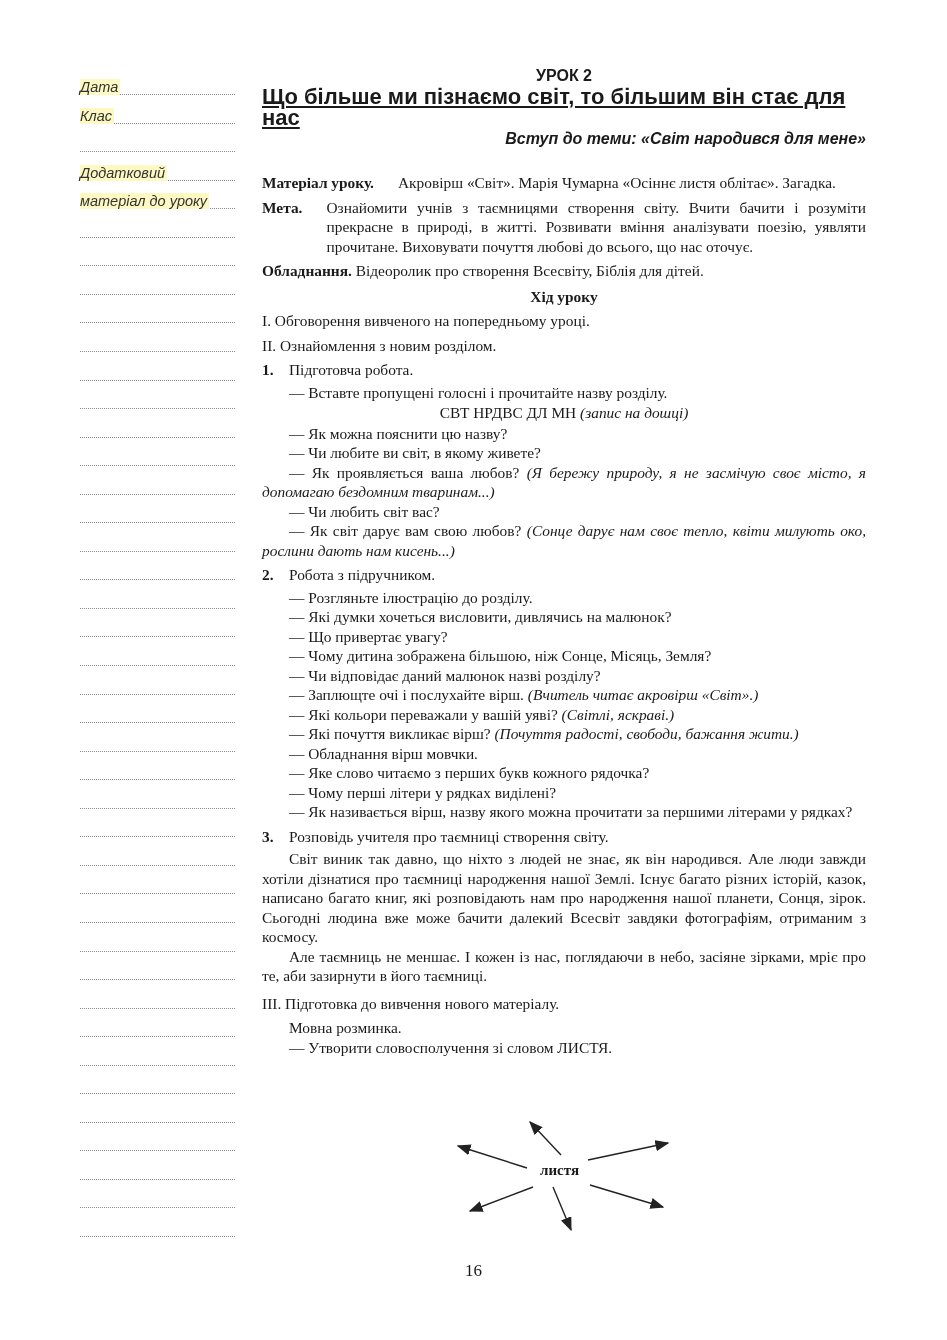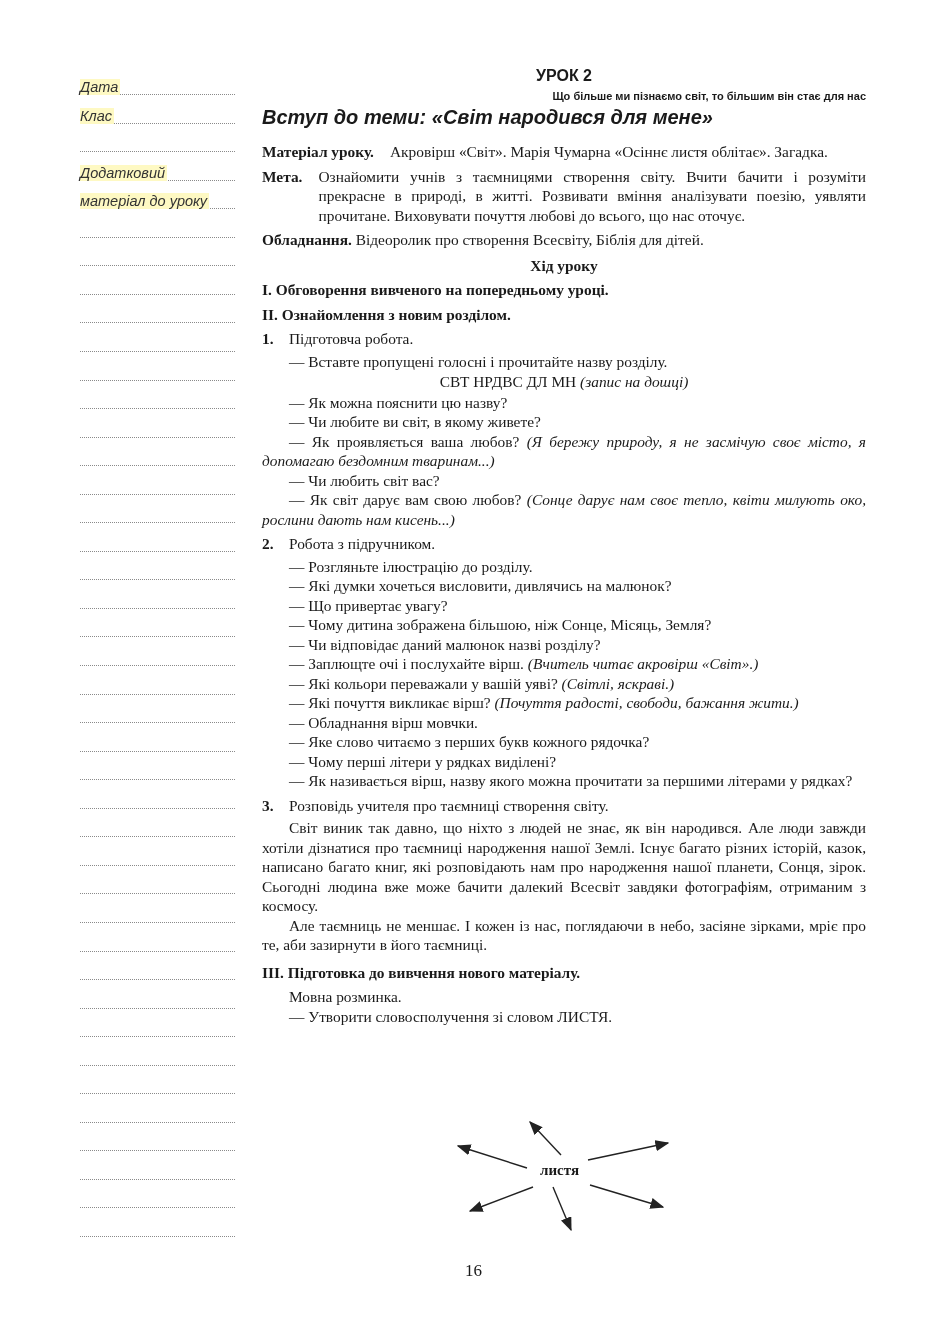--- a/index.html
+++ b/index.html
@@ -6,30 +6,30 @@
   body { width: 947px; height: 1340px; position: relative; overflow: hidden; color: #1a1a1a; }
 
   
   .margin { position: absolute; left: 80px; top: 72px; width: 155px; }
   .m-line { position: absolute; left: 0; width: 155px; height: 0; border-bottom: 1px dotted #8a8a8a; }
   .m-label { position: absolute; left: 0; font-family: Liberation Sans, sans-serif; font-style: italic; font-size: 14.5px; color: #333; background: #fef9c3; padding-right: 2px; line-height: 16px; }
 
   
   .main { position: absolute; left: 262px; top: 64px; width: 604px; font-family: "Liberation Serif", serif; font-size: 15.4px; line-height: 19.5px; }
   .h-lesson { text-align: center; font-family: "Liberation Sans", sans-serif; font-weight: bold; font-size: 16px; line-height: 20px; margin-top: 2px; }
-  .h-title { text-align: right; font-family: "Liberation Sans", sans-serif; font-weight: bold; font-size: 11px; line-height: 21px; }
-  .h-sub { text-align: left; font-family: "Liberation Sans", sans-serif; font-weight: bold; font-style: italic; font-size: 20px; line-height: 21px; margin-bottom: 14px; }
+  .h-title { text-align: left; font-family: "Liberation Sans", sans-serif; font-weight: bold; font-size: 22px; line-height: 21px; text-decoration: underline; }
+  .h-sub { text-align: right; font-family: "Liberation Sans", sans-serif; font-weight: bold; font-style: italic; font-size: 16px; line-height: 21px; margin-bottom: 24px; }
 
-  .deflist { display: grid; grid-template-columns: auto 1fr; column-gap: 16px; margin-bottom: 5px; text-align: justify; }
+  .deflist { display: grid; grid-template-columns: auto 1fr; column-gap: 24px; margin-bottom: 5px; text-align: justify; }
   .deflist .term { font-weight: bold; }
   .inline-def { margin-bottom: 6px; text-align: justify; }
   .inline-def .term { font-weight: bold; }
 
   .center-b { text-align: center; font-weight: bold; margin: 4px 0 5px; }
-  .sec { font-weight: bold; margin-bottom: 5px; }
+  .sec { font-weight: normal; margin-bottom: 5px; }
   .numitem { display: flex; margin-bottom: 3px; }
   .numitem .n { font-weight: bold; width: 27px; flex: none; }
   .q { text-indent: 27px; text-align: justify; }
   .q-in { padding-left: 27px; }
   .it { font-style: italic; }
   .board { text-align: center; margin: 1px 0 1px; }
   .para { text-indent: 27px; text-align: justify; }
 
   
   .diagram { position: absolute; left: 440px; top: 1110px; width: 240px; height: 130px; }

